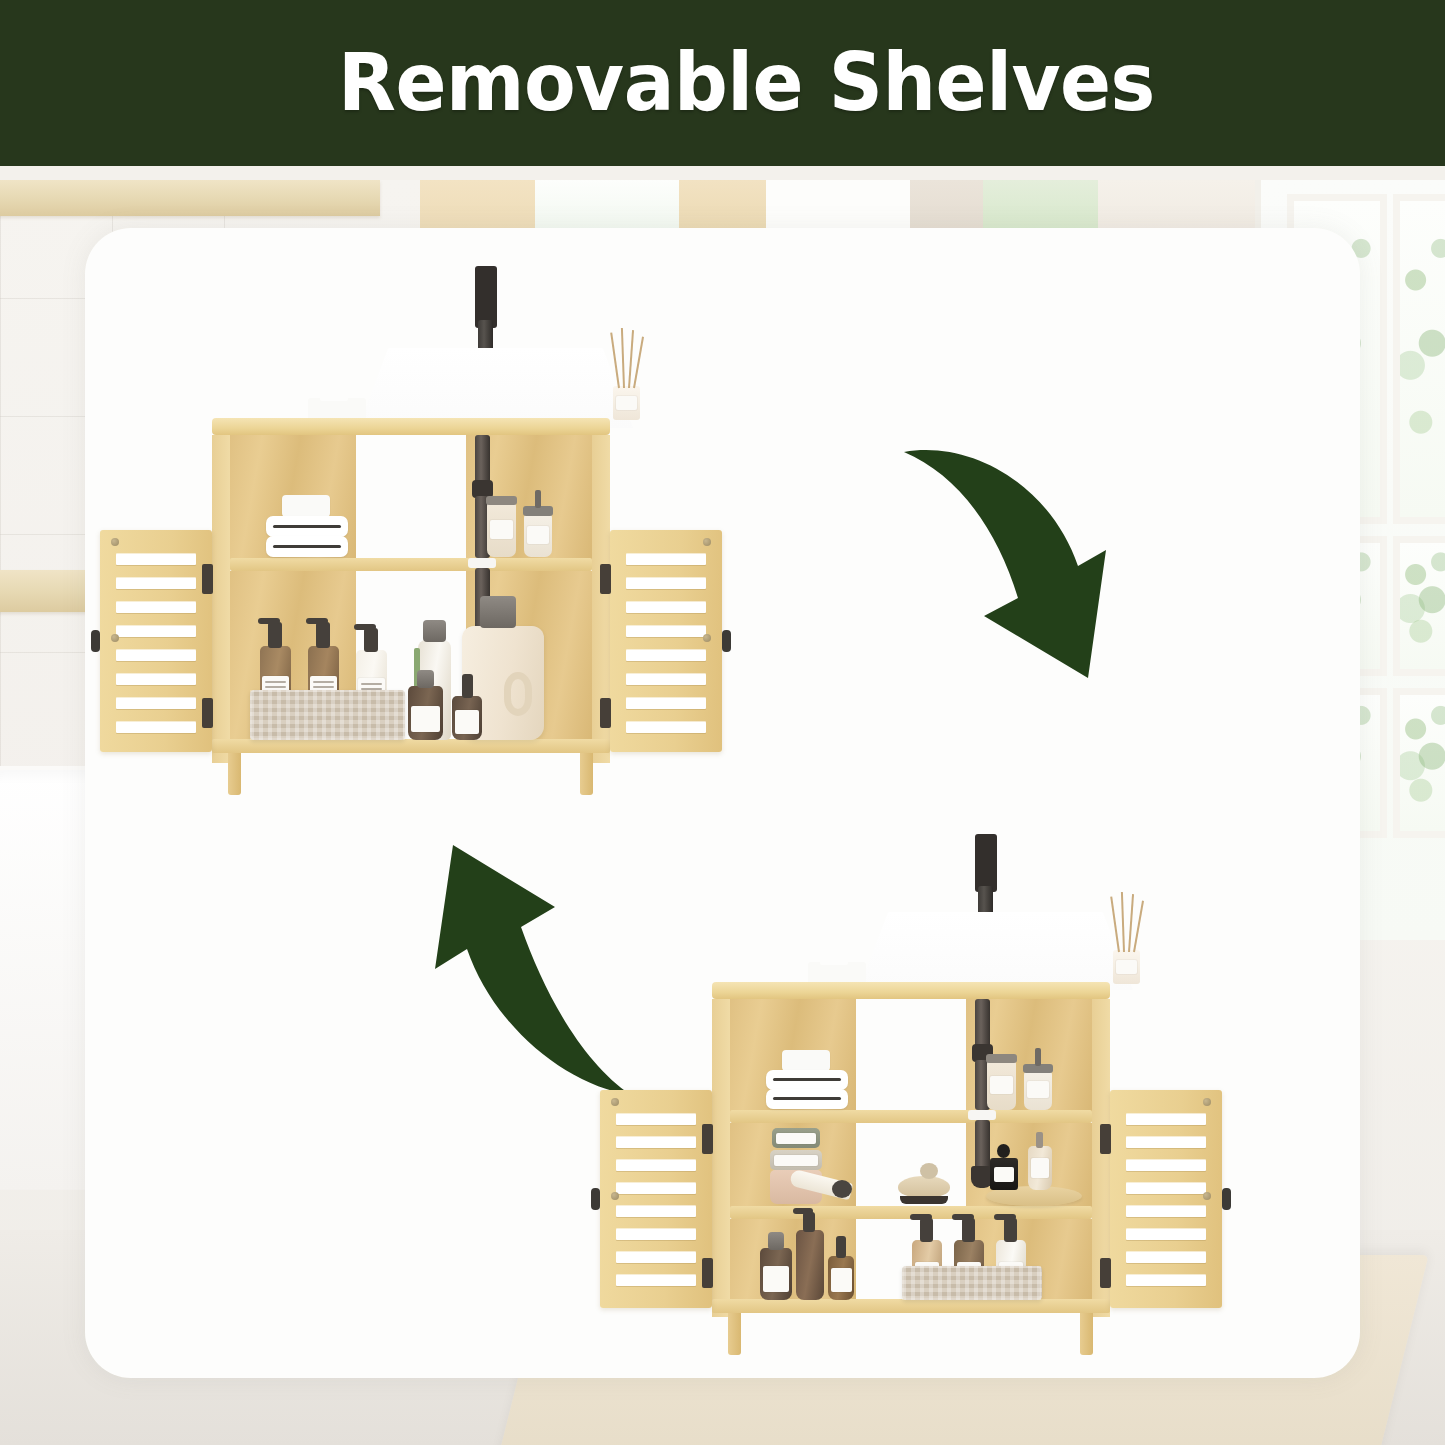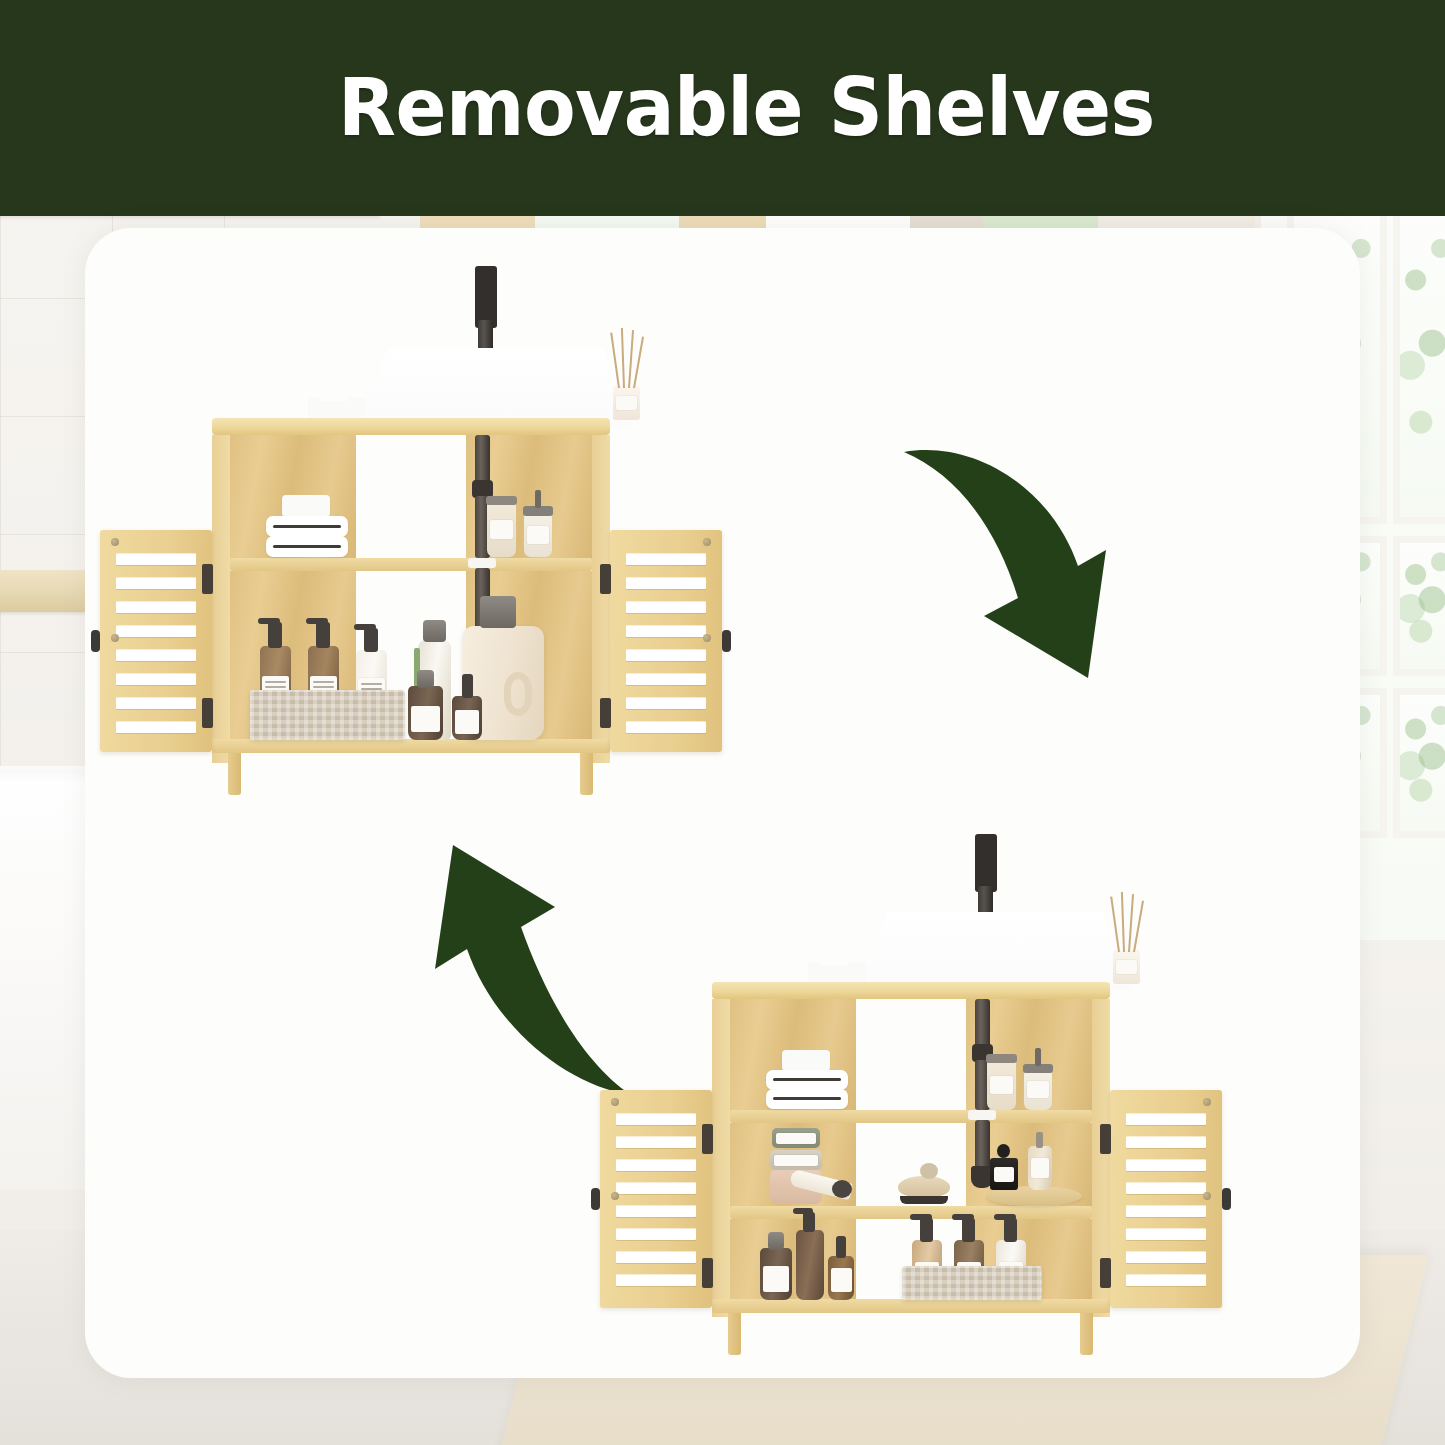--- a/index.html
+++ b/index.html
@@ -49,21 +49,21 @@
         background:linear-gradient(180deg,#efece7,#e4e0da); }
   .floor-line { position:absolute; background:rgba(190,185,178,.45); height:2px; }
   .rug { position:absolute; left:520px; bottom:-40px; width:880px; height:230px;
         background:linear-gradient(180deg,#f0e7d6,#e6dcc7);
         transform:skewX(-14deg); border-radius:6px;
         box-shadow:0 -4px 12px rgba(0,0,0,.05); }
   .rug-edge { position:absolute; left:512px; bottom:100px; width:880px; height:22px;
         background:#f5eee0; transform:skewX(-14deg); border-radius:4px; }
 
   
-  .banner { position:absolute; left:0; top:0; width:1445px; height:216px;
+  .banner { position:absolute; left:0; top:0; width:1445px; height:166px;
         background:#27371c; display:flex; align-items:center; justify-content:center;padding-left:48px; }
   .banner h1 { color:#ffffff; font-size:80px; line-height:1; font-weight:bold;
         letter-spacing:-0.5px; transform:scaleX(.94);
         font-family:"DejaVu Sans", sans-serif;
         text-shadow:0 2px 3px rgba(0,0,0,.25); white-space:nowrap; }
 
   
   .panel { position:absolute; left:85px; top:228px; width:1275px; height:1150px;
         background:#fdfdfc; border-radius:46px;
         box-shadow:0 0 26px rgba(120,115,105,.10); }

